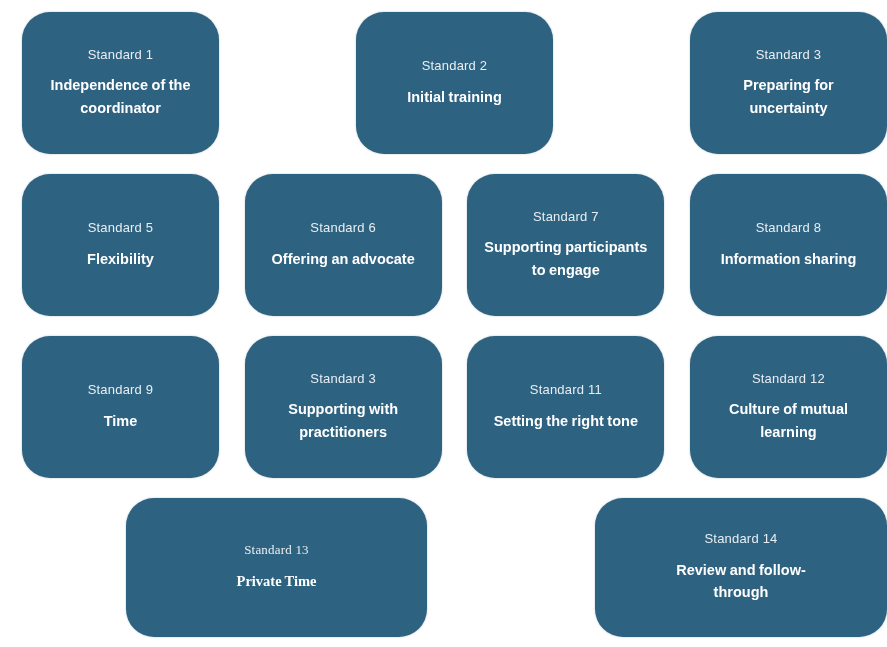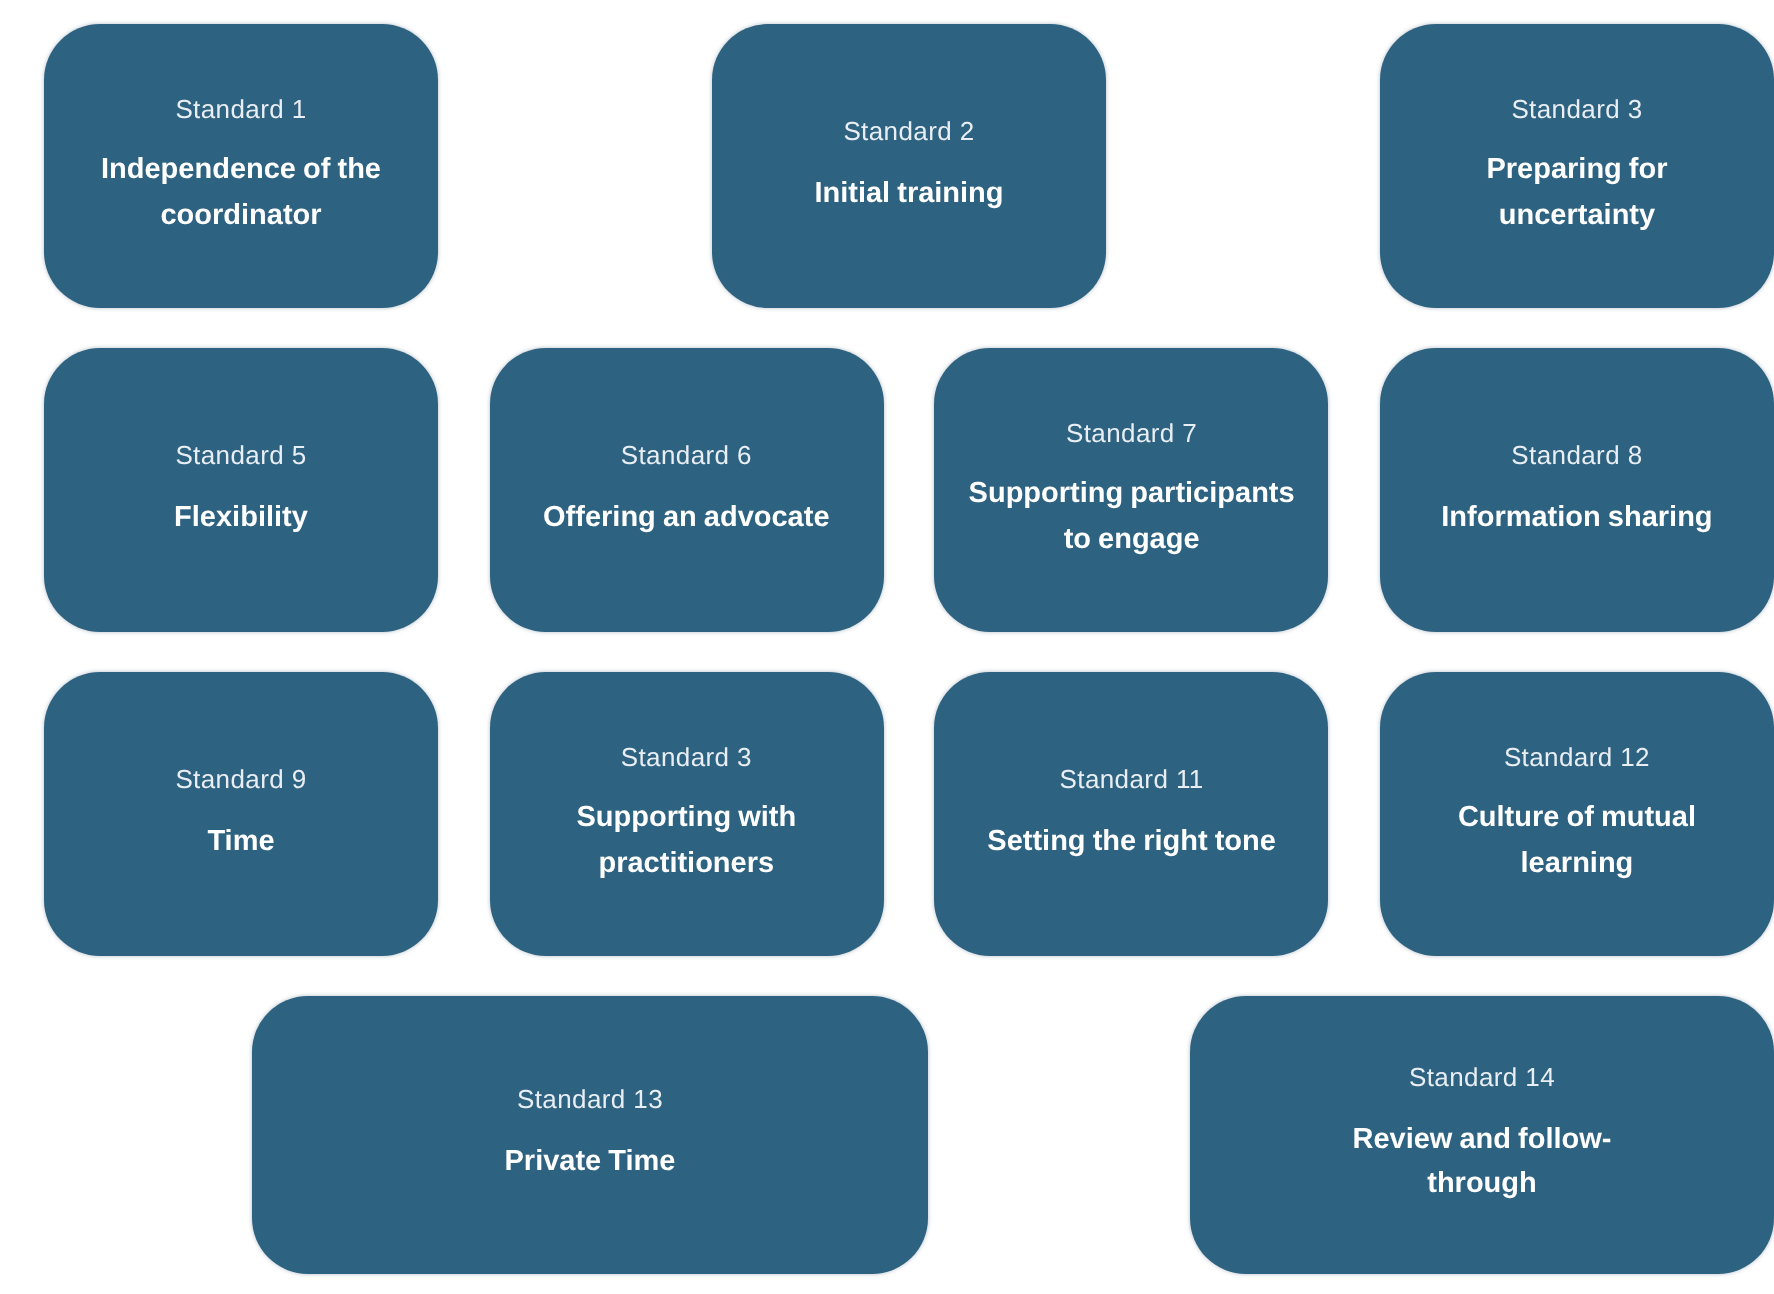--- a/index.html
+++ b/index.html
@@ -40,21 +40,21 @@
     justify-content: center;
     gap: 12px;
     padding: 10px 16px;
     box-sizing: border-box;
     text-align: center;
     box-shadow: 0 0 2px rgba(40, 70, 95, 0.35);
   }
   .row-last .card {
     height: 139px;
   }
-  .card.wide-1 { width: 338px; }
+  .card.wide-1 { width: 301px; font-family: Liberation Serif, serif; }
   .card.wide-2 { width: 292px; }
   .card-label {
     color: var(--label-color, #e8eef3);
     font-size: 13px;
     font-weight: 400;
     line-height: 1.2;
     letter-spacing: 0.2px;
   }
   .card-title {
     color: var(--title-color, #ffffff);

